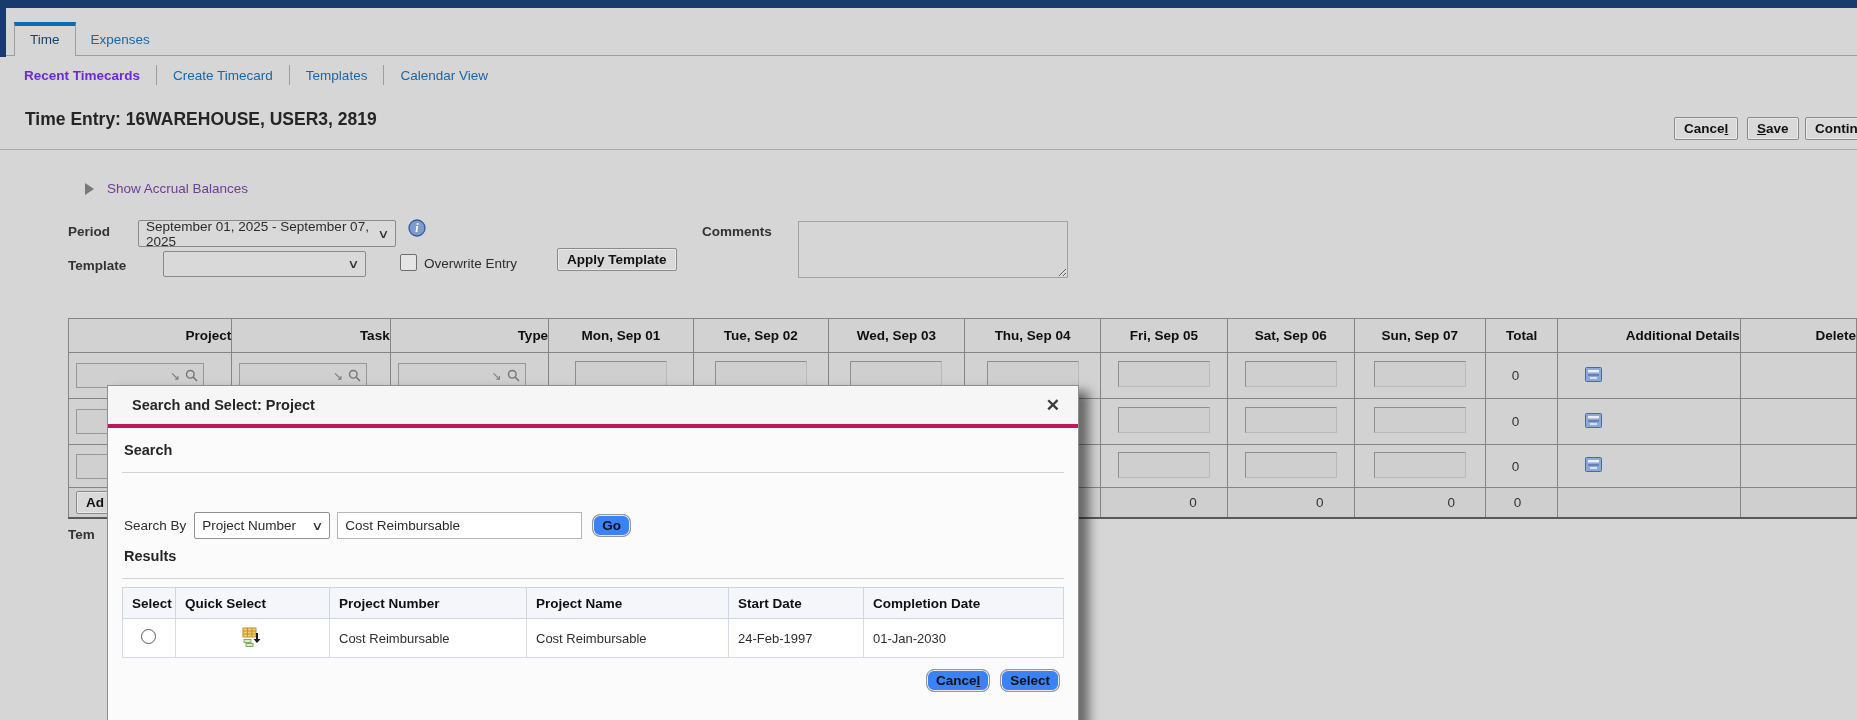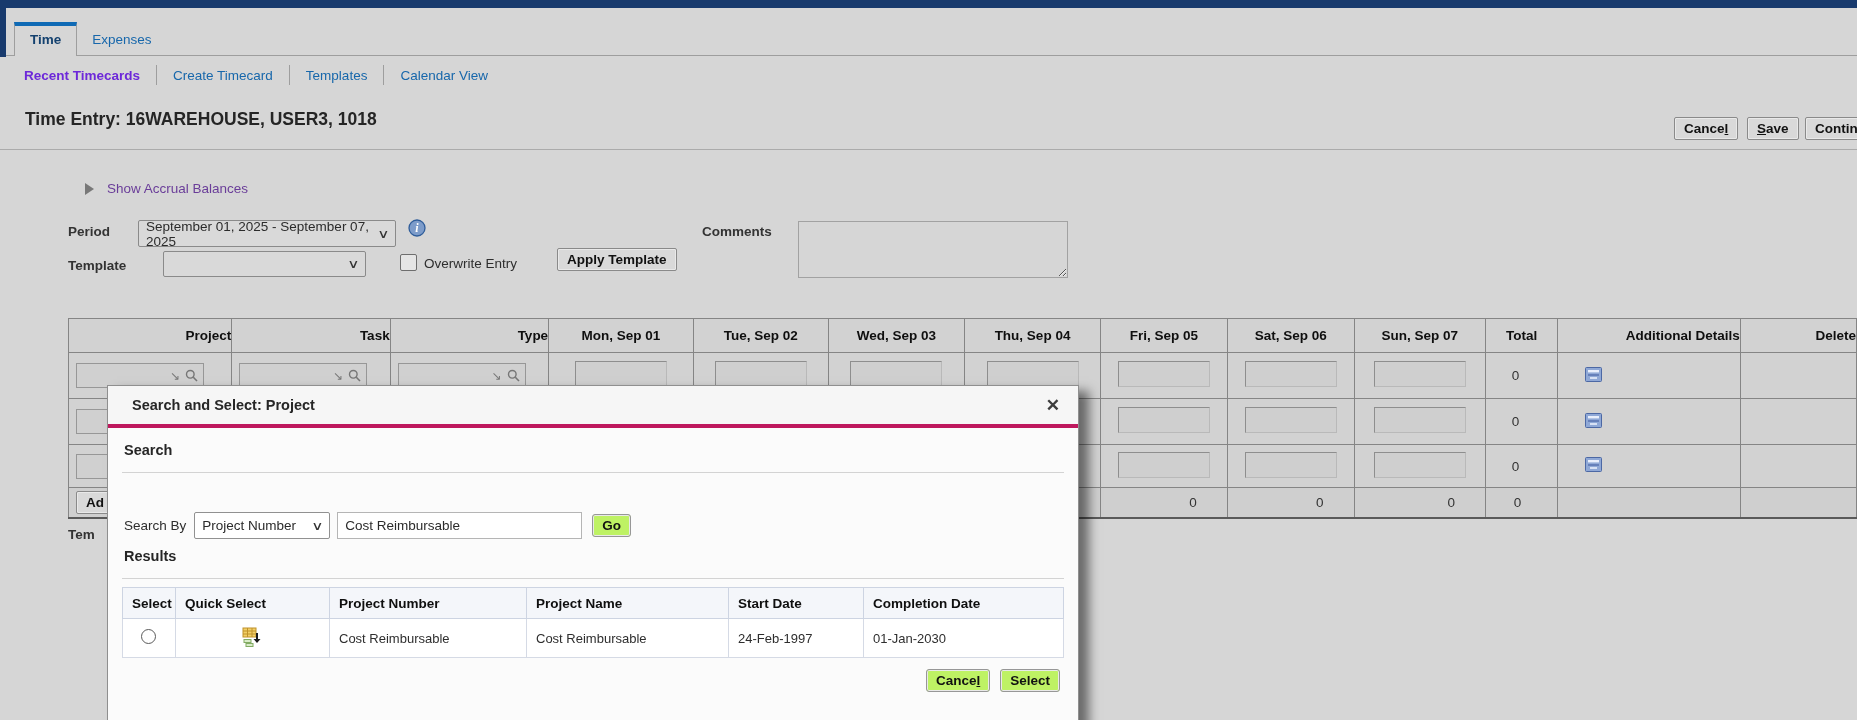--- a/index.html
+++ b/index.html
@@ -4,33 +4,33 @@
 <style>
   html,body{margin:0;padding:0;}
   body{font-family:"Liberation Sans",sans-serif;}
   .page{position:relative;width:1857px;height:720px;background:#d6d6d6;overflow:hidden;font-size:13.5px;color:#222;}
 
   
   .topbar{position:absolute;left:0;top:0;width:1857px;height:8px;background:#183a6d;}
   .leftstrip{position:absolute;left:0;top:0;width:6px;height:57px;background:#183a6d;}
   .tabband{position:absolute;left:6px;top:8px;right:0;height:48px;display:flex;align-items:flex-end;border-bottom:1px solid #9e9e9e;box-sizing:border-box;}
   .tab{padding:7px 15px 8px 15px;font-size:13.5px;color:#1767ab;cursor:pointer;}
-  .tab.active{font-weight:bold;color:#14416f;background:#d6d6d6;border-top:4px solid #0f6ab5;border-left:1px solid #9e9e9e;border-right:1px solid #9e9e9e;margin-bottom:-1px;margin-left:8px;padding-top:6px;padding-bottom:9px;}
+  .tab.active{font-weight:normal;color:#14416f;background:#d6d6d6;border-top:4px solid #0f6ab5;border-left:1px solid #9e9e9e;border-right:1px solid #9e9e9e;margin-bottom:-1px;margin-left:8px;padding-top:6px;padding-bottom:9px;}
   .subnav{position:absolute;left:24px;top:64px;display:flex;align-items:center;height:22px;}
   .subnav .sep{width:1px;height:20px;background:#9e9e9e;margin:0 16px;}
   .subnav-link{color:#1767ab;cursor:pointer;}
   .subnav-link.current{font-weight:bold;color:#6d28d9;}
 
   .page-title{position:absolute;left:25px;top:109px;font-size:17.5px;font-weight:bold;color:#252525;}
   .hr-title{position:absolute;left:0;right:0;top:149px;height:1px;background:#ababab;}
 
   
   .btn{display:inline-block;background:#d9d9d9;border:1px solid #8a8a8a;border-radius:2px;padding:3px 9px;font-weight:bold;font-size:13.5px;color:#111;cursor:pointer;white-space:nowrap;box-shadow:0 0 0 1px #e9e9e9 inset;}
   .btn u{text-decoration:underline;}
-  .btn-light{background:#bef264;border:1px solid #979797;border-radius:3px;}
+  .btn-light{background:#3b82f6;border:1px solid #979797;border-radius:8px;}
 
   .act-cancel{position:absolute;left:1674px;top:117px;}
   .act-save{position:absolute;left:1747px;top:117px;}
   .act-continue{position:absolute;left:1805px;top:117px;}
 
   
   .accrual{position:absolute;left:85px;top:181px;display:flex;align-items:center;cursor:pointer;}
   .tri{width:0;height:0;border-left:9px solid #787878;border-top:6px solid transparent;border-bottom:6px solid transparent;margin-right:13px;}
   .accrual-text{color:#6a3d99;font-size:13.5px;}
 
@@ -102,21 +102,21 @@
   <div class="subnav">
     <span class="subnav-link current">Recent Timecards</span>
     <span class="sep"></span>
     <span class="subnav-link">Create Timecard</span>
     <span class="sep"></span>
     <span class="subnav-link">Templates</span>
     <span class="sep"></span>
     <span class="subnav-link">Calendar View</span>
   </div>
 
-  <div class="page-title">Time Entry: 16WAREHOUSE, USER3, 1018</div>
+  <div class="page-title">Time Entry: 16WAREHOUSE, USER3, 2819</div>
   <div class="hr-title"></div>
 
   <span class="btn act-cancel"><span>Cance</span><u>l</u></span>
   <span class="btn act-save"><u>S</u><span>ave</span></span>
   <span class="btn act-continue">Continue</span>
 
   <div class="accrual">
     <span class="tri"></span>
     <span class="accrual-text">Show Accrual Balances</span>
   </div>

